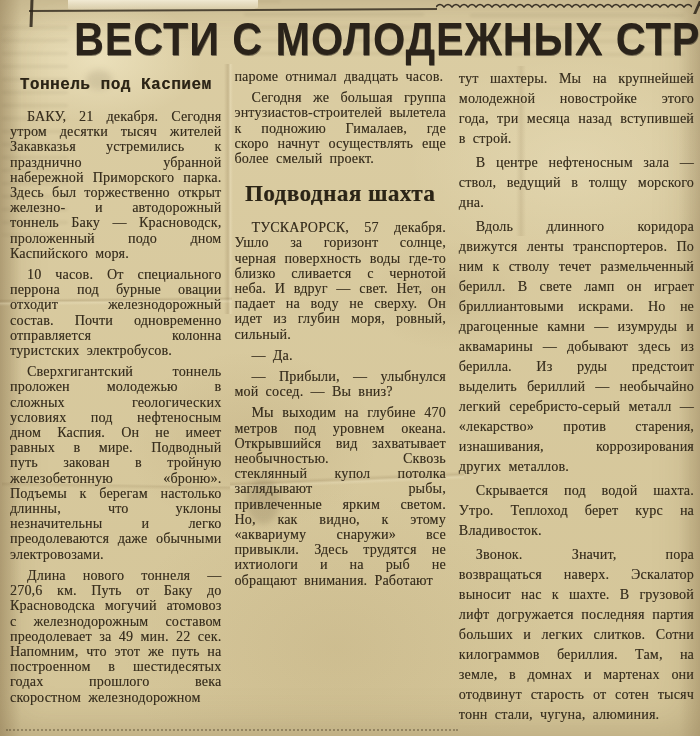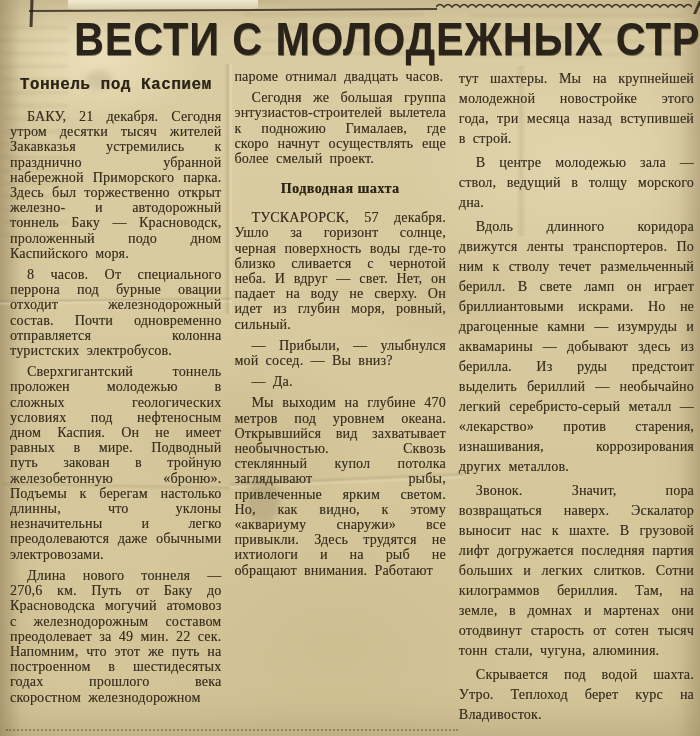--- a/index.html
+++ b/index.html
@@ -63,21 +63,21 @@
   }
   .col3 p{margin-bottom:4px;line-height:20px;}
   .ind{text-indent:17px;}
   .noind{text-indent:0;}
   h2{
     font-family:"Liberation Serif",serif;font-weight:700;color:#2b2416;
     text-align:center;white-space:nowrap;
     text-shadow:.4px .4px 0 rgba(43,36,22,.5);
   }
   .col1 h2{font-size:16px;margin:7px 8px 15px;letter-spacing:.5px;font-family:Liberation Mono, monospace;}
-  .col2 h2{font-size:14px;margin:15px 0 13px;letter-spacing:.5px;}
+  .col2 h2{font-size:23px;margin:15px 0 13px;letter-spacing:.5px;}
   .col3 h2{font-size:22px;margin:13px 0 9px;letter-spacing:.2px;}
 </style>
 </head>
 <body>
 
 <div class="paper">
 
   <div class="deco ghost g1"></div>
   <div class="deco ghost g2"></div>
   <div class="deco ghost g3"></div>
@@ -98,39 +98,39 @@
   <div class="deco smudge s2"></div>
   <div class="deco bottom-dots"></div>
 
   <h1>ВЕСТИ С МОЛОДЕЖНЫХ СТРОЕК</h1>
 
   <div class="cols">
 
     <section class="col col1">
       <h2>Тоннель под Каспием</h2>
       <p class="ind">БАКУ, 21 декабря. Сегодня утром десятки тысяч жителей Закавказья устремились к празднично убранной набережной Приморского парка. Здесь был торжественно открыт железно- и автодорожный тоннель Баку — Красноводск, проложенный подо дном Каспийского моря.</p>
-      <p class="ind">8 часов. От специального перрона под бурные овации отходит железнодорожный состав. Почти одновременно отправляется колонна туристских электробусов.</p>
+      <p class="ind">10 часов. От специального перрона под бурные овации отходит железнодорожный состав. Почти одновременно отправляется колонна туристских электробусов.</p>
       <p class="ind">Сверхгигантский тоннель проложен молодежью в сложных геологических условиях под нефтеносным дном Каспия. Он не имеет равных в мире. Подводный путь закован в тройную железобетонную «броню». Подъемы к берегам настолько длинны, что уклоны незначительны и легко преодолеваются даже обычными электровозами.</p>
       <p class="ind">Длина нового тоннеля — 270,6 км. Путь от Баку до Красноводска могучий атомовоз с железнодорожным составом преодолевает за 49 мин. 22 сек. Напомним, что этот же путь на построенном в шестидесятых годах прошлого века скоростном железнодорожном</p>
     </section>
 
     <section class="col col2">
       <p class="noind">пароме отнимал двадцать часов.</p>
       <p class="ind">Сегодня же большая группа энтузиастов-строителей вылетела к подножию Гималаев, где скоро начнут осуществлять еще более смелый проект.</p>
       <h2>Подводная шахта</h2>
       <p class="ind">ТУСКАРОРСК, 57 декабря. Ушло за горизонт солнце, черная поверхность воды где-то близко сливается с чернотой неба. И вдруг — свет. Нет, он падает на воду не сверху. Он идет из глубин моря, ровный, сильный.</p>
+      <p class="ind">— Да.</p>
       <p class="ind">— Прибыли, — улыбнулся мой сосед. — Вы вниз?</p>
-      <p class="ind">— Да.</p>
       <p class="ind">Мы выходим на глубине 470 метров под уровнем океана. Открывшийся вид захватывает необычностью. Сквозь стеклянный купол потолка заглядывают рыбы, привлеченные ярким светом. Но, как видно, к этому «аквариуму снаружи» все привыкли. Здесь трудятся не ихтиологи и на рыб не обращают внимания. Работают</p>
     </section>
 
     <section class="col col3">
       <p class="noind">тут шахтеры. Мы на крупнейшей молодежной новостройке этого года, три месяца назад вступившей в строй.</p>
-      <p class="ind">В центре молодежью зала — ствол, ведущий в толщу морского дна.</p>
+      <p class="ind">В центре нефтеносным зала — ствол, ведущий в толщу морского дна.</p>
       <p class="ind">Вдоль длинного коридора движутся ленты транспортеров. По ним к стволу течет размельченный берилл. В свете ламп он играет бриллиантовыми искрами. Но не драгоценные камни — изумруды и аквамарины — добывают здесь из берилла. Из руды предстоит выделить бериллий — необычайно легкий серебристо-серый металл — «лекарство» против старения, изнашивания, коррозирования других металлов.</p>
+      <p class="ind">Скрывается под водой шахта. Утро. Теплоход берет курс на Владивосток.</p>
       <p class="ind">Звонок. Значит, пора возвращаться наверх. Эскалатор выносит нас к шахте. В грузовой лифт догружается последняя партия больших и легких слитков. Сотни килограммов бериллия. Там, на земле, в домнах и мартенах они отодвинут старость от сотен тысяч тонн стали, чугуна, алюминия.</p>
-      <p class="ind">Скрывается под водой шахта. Утро. Теплоход берет курс на Владивосток.</p>
       <h2>Пятая лунная дала ток</h2>
       <p class="ind">ЛУНОГРАД, 18 декабря,</p>
     </section>
 
   </div>
 </div>
 
 </body></html>

